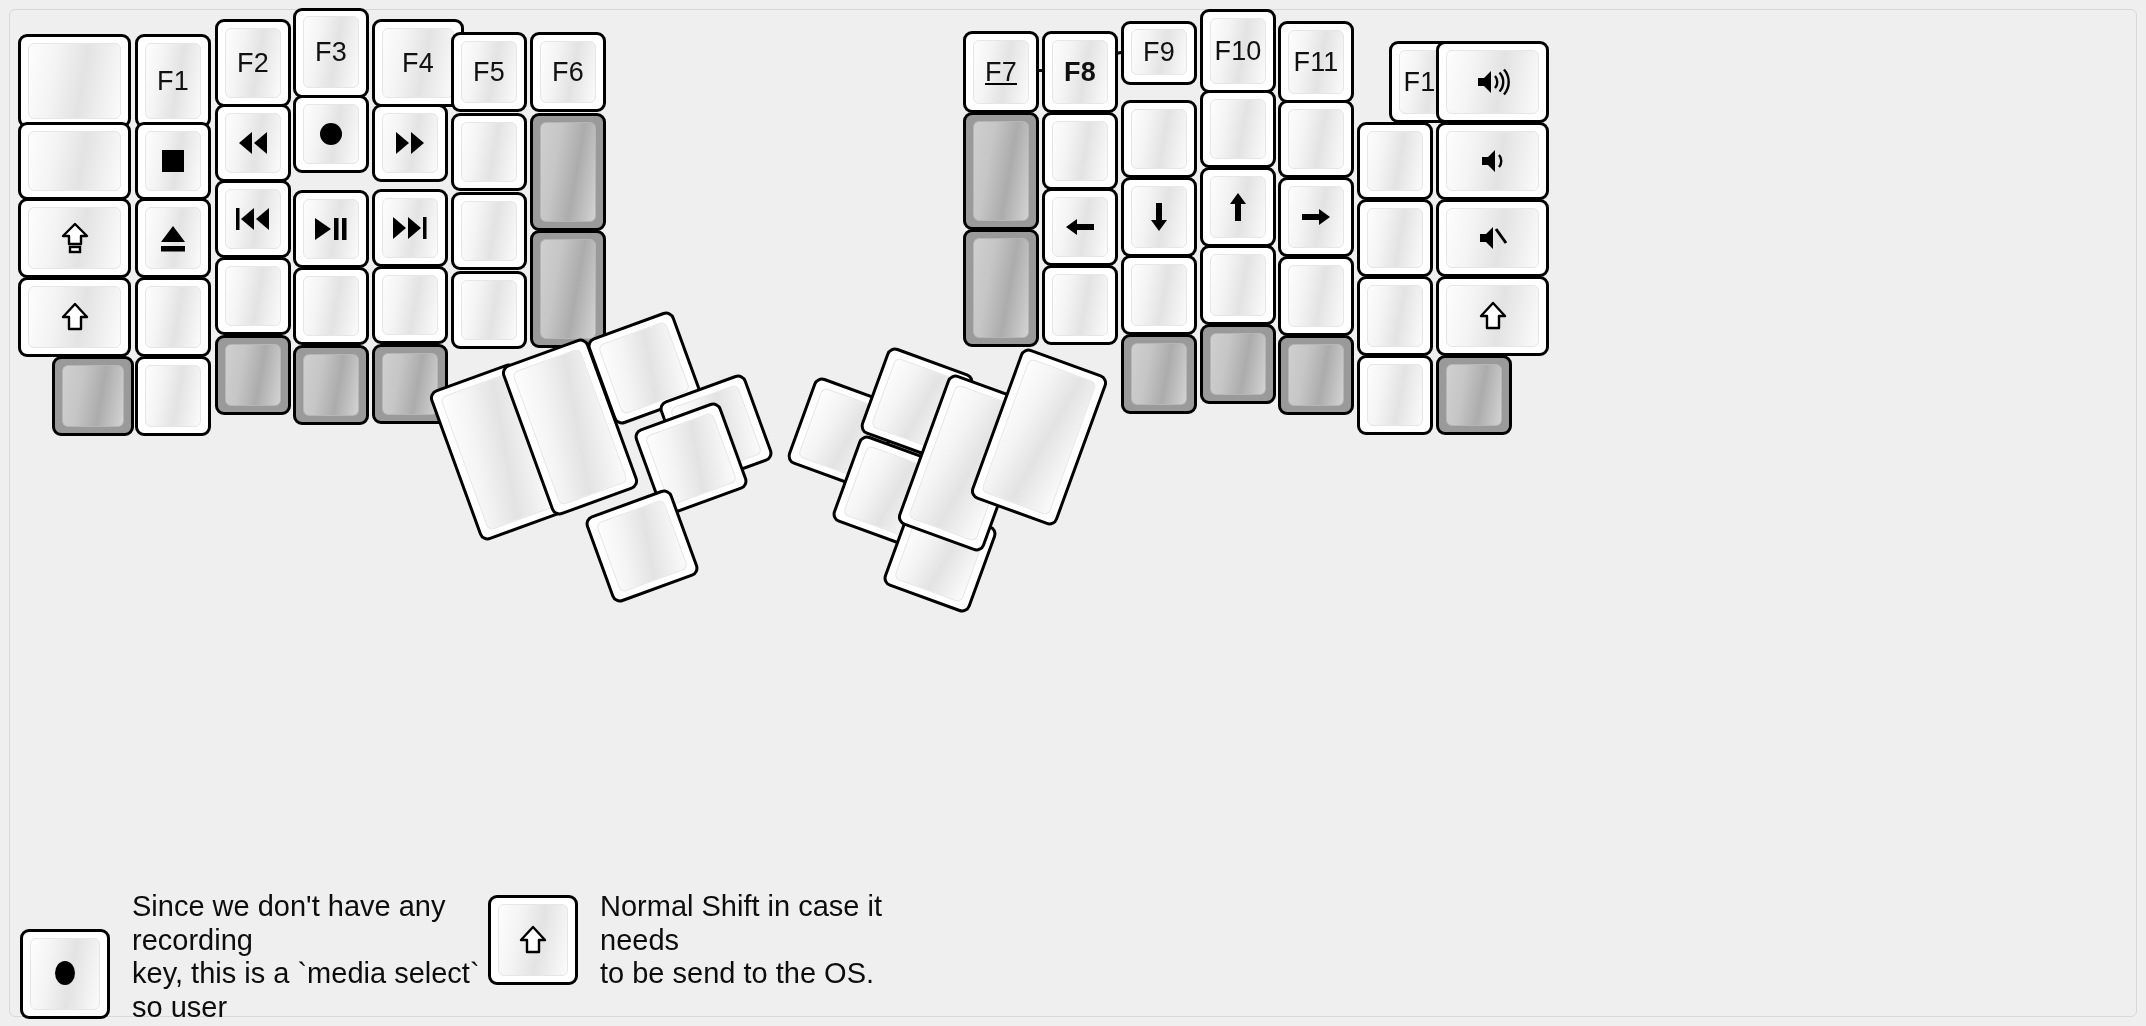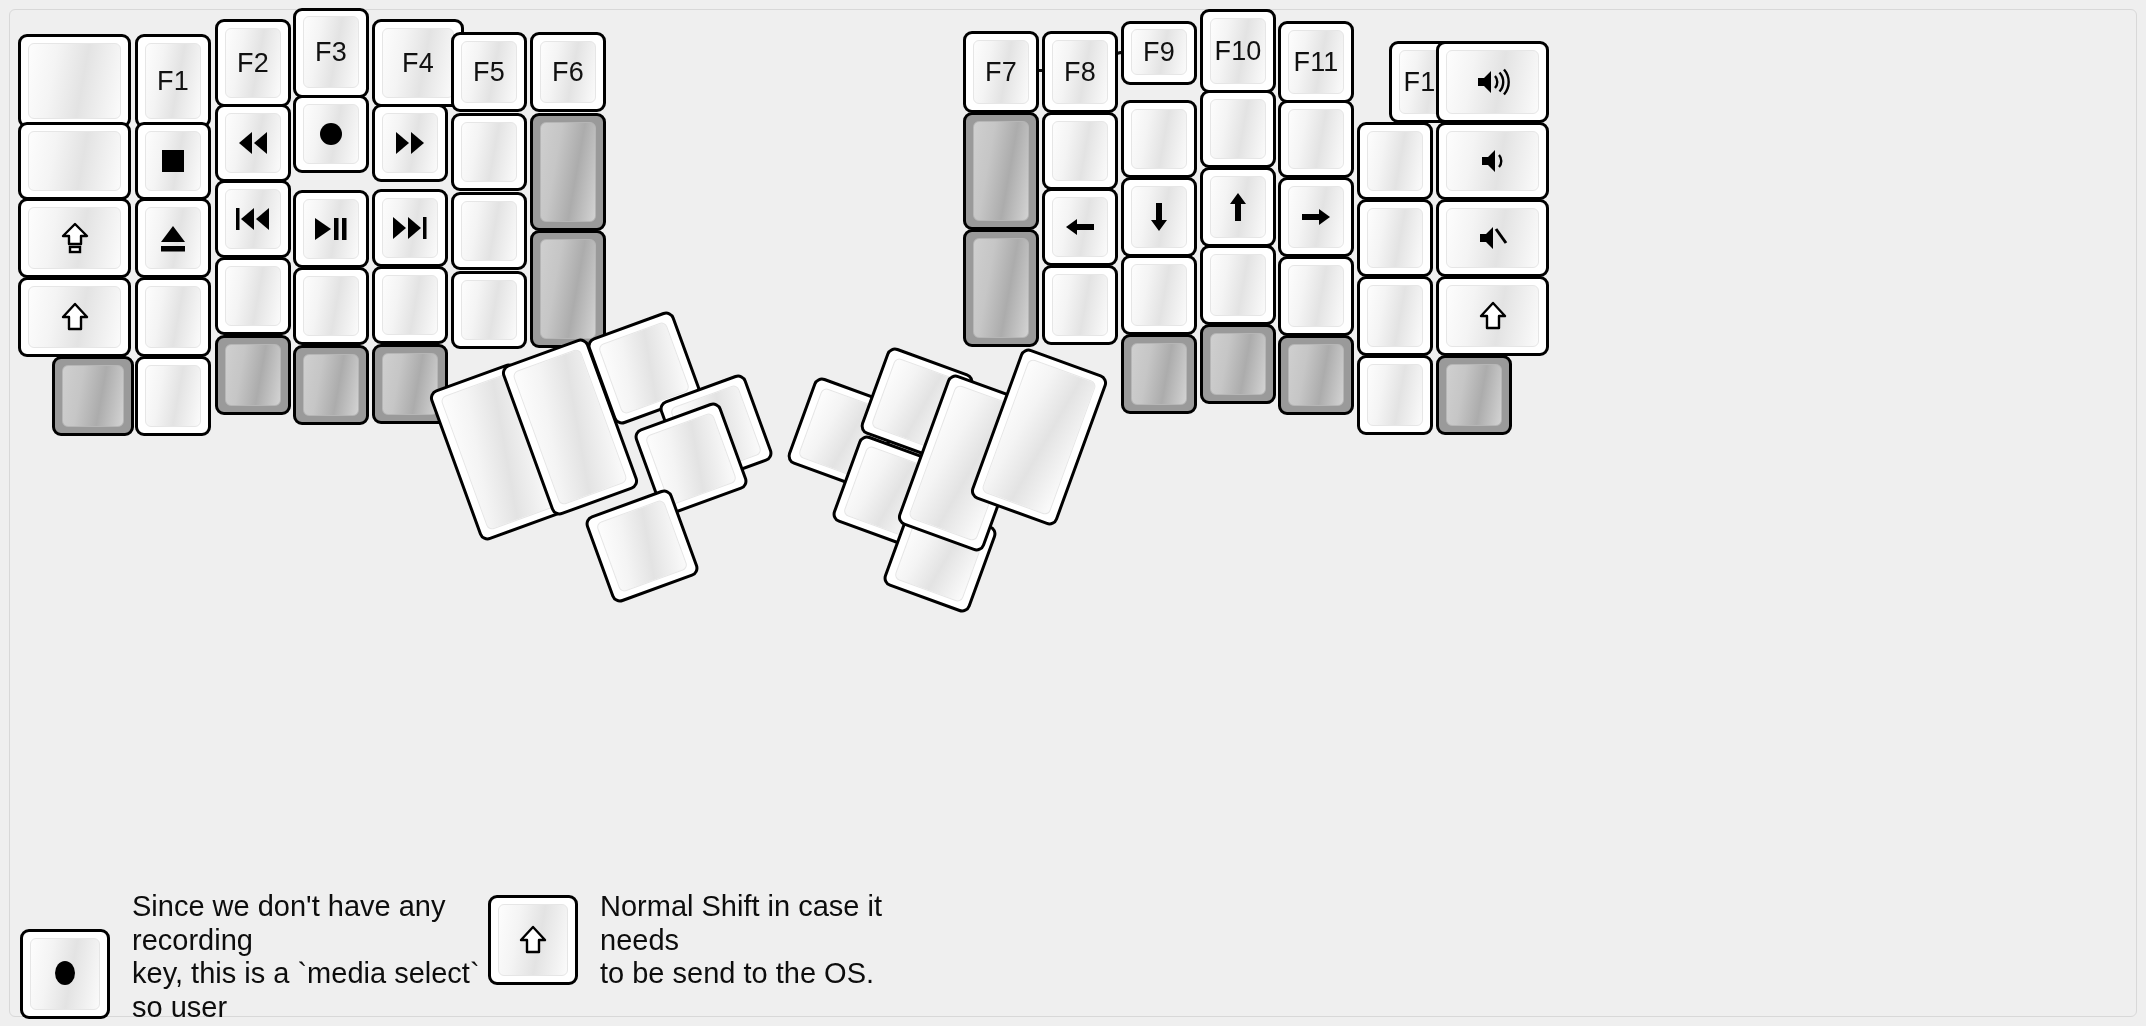--- a/index.html
+++ b/index.html
@@ -303,26 +303,26 @@
         <div class="cap"></div>
       </div>
       <div class="key rot" style="left: 645px; top: 413px; width: 92px; height: 92px; transform: rotate(-20deg);">
         <div class="cap"></div>
       </div>
       <div class="key rot" style="left: 596px; top: 500px; width: 92px; height: 92px; transform: rotate(-20deg);">
         <div class="cap"></div>
       </div>
     </div>
   <div id="right-half">
-      <div class="key" style="left: 963px; top: 31px; width: 76px; height: 82px;">
+      <div class="key" style="left: 963px; top: 31px; width: 76px; height: 82px; text-decoration: underline;">
         <div class="cap">
           <span class="lbl">F7</span>
         </div>
       </div>
-      <div class="key" style="left: 1042px; top: 31px; width: 76px; height: 82px;">
+      <div class="key" style="left: 1042px; top: 31px; width: 76px; height: 82px; font-weight: bold;">
         <div class="cap">
           <span class="lbl">F8</span>
         </div>
       </div>
       <div class="key" style="left: 1121px; top: 21px; width: 76px; height: 64px; align-items: flex-end;">
         <div class="cap">
           <span class="lbl">F9</span>
         </div>
       </div>
       <div class="key" style="left: 1200px; top: 9px; width: 76px; height: 84px;">

